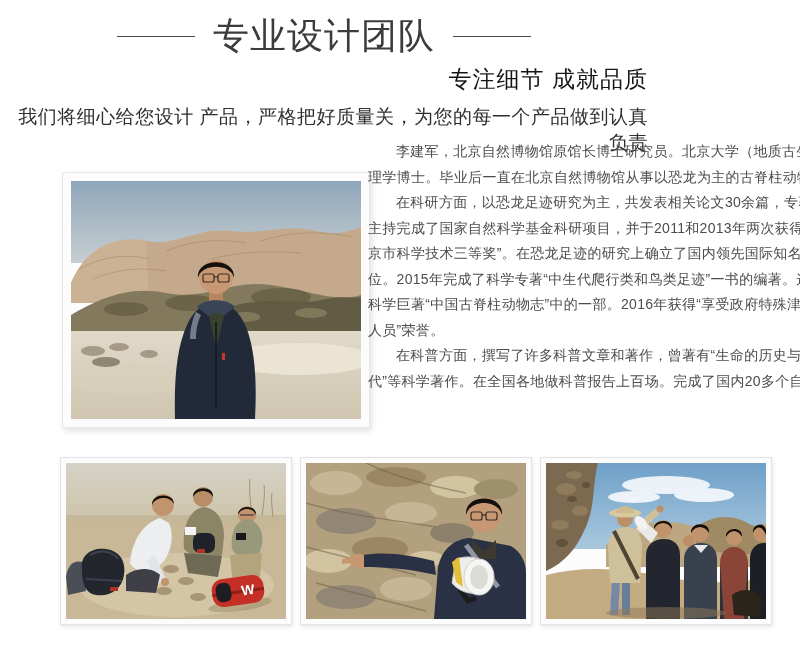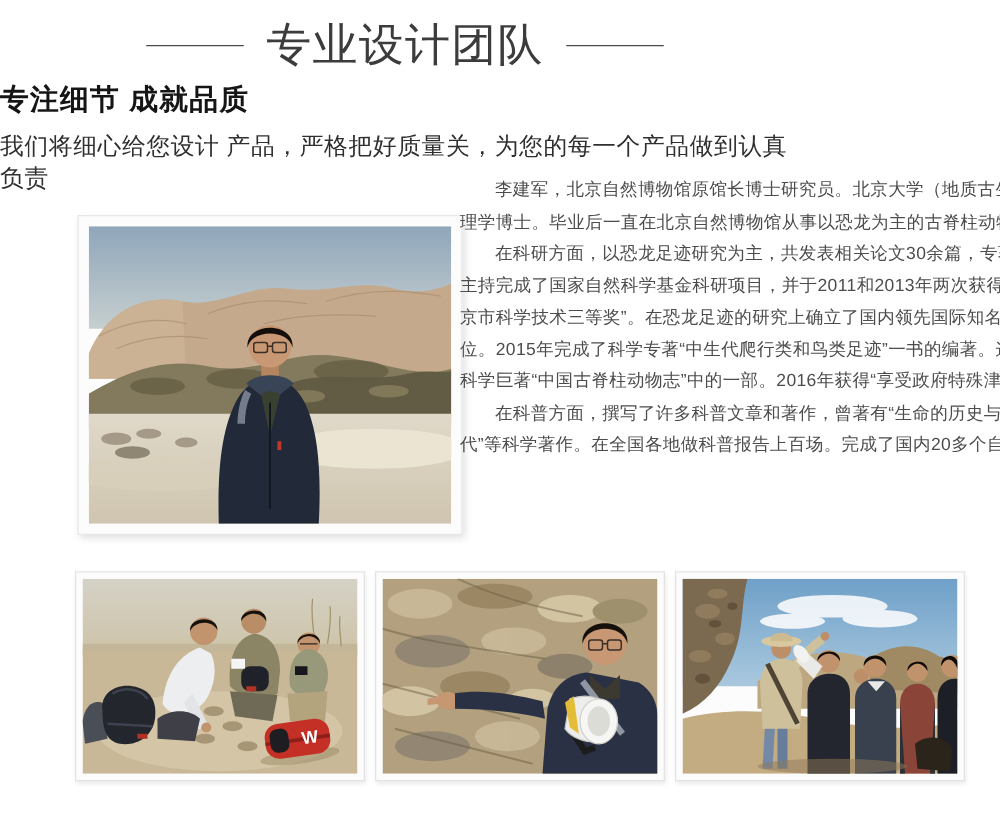--- a/index.html
+++ b/index.html
@@ -1,28 +1,28 @@
 <!DOCTYPE html>
 <html><head>
 <meta charset="utf-8">
 <style>
   html,body{margin:0;padding:0;background:#fff;}
   .page{
     position:relative;width:800px;height:652px;background:#ffffff;
     overflow:hidden;font-family:"Liberation Sans",sans-serif;
   }
   
-  .header{position:absolute;top:14px;left:0;width:648px;text-align:left;}
+  .header{position:absolute;top:14px;left:0;width:648px;text-align:right;}
   .title-row{display:flex;align-items:center;justify-content:center;gap:18px;}
   .title{
     font-size:36px;font-weight:300;color:#3c3c3c;letter-spacing:1px;
     line-height:44px;
   }
   .title-line{width:78px;height:1px;background:#4a4a4a;}
-  .subtitle{margin-top:6px;font-size:23px;font-weight:bold;color:#151515;letter-spacing:1px;}
+  .subtitle{margin-top:6px;font-size:23px;font-weight:normal;color:#151515;letter-spacing:1px;}
   .description{margin-top:9px;font-size:19px;font-weight:500;color:#2f2f2f;letter-spacing:0.5px;}
   
   .bio{position:absolute;left:368px;top:139px;width:430px;}
   .bio-line{
     font-size:14px;line-height:25.5px;height:25.5px;color:#4c4c4c;
     white-space:nowrap;letter-spacing:0.3px;
   }
   .bio-line.indent{padding-left:28px;}
   
   .photo-frame{
@@ -116,20 +116,21 @@
   </div>
 
   <div class="bio">
     <div class="bio-line indent">李建军，北京自然博物馆原馆长博士研究员。北京大学（地质古生物）</div>
     <div class="bio-line">理学博士。毕业后一直在北京自然博物馆从事以恐龙为主的古脊柱动物学</div>
     <div class="bio-line indent">在科研方面，以恐龙足迹研究为主，共发表相关论文30余篇，专著3部。</div>
     <div class="bio-line">主持完成了国家自然科学基金科研项目，并于2011和2013年两次获得“北</div>
     <div class="bio-line">京市科学技术三等奖”。在恐龙足迹的研究上确立了国内领先国际知名的地</div>
     <div class="bio-line">位。2015年完成了科学专著“中生代爬行类和鸟类足迹”一书的编著。这是</div>
     <div class="bio-line">科学巨著“中国古脊柱动物志”中的一部。2016年获得“享受政府特殊津贴</div>
+    <div class="bio-line">人员”荣誉。</div>
     <div class="bio-line indent">在科普方面，撰写了许多科普文章和著作，曾著有“生命的历史与快乐时</div>
     <div class="bio-line">代”等科学著作。在全国各地做科普报告上百场。完成了国内20多个自然类</div>
   </div>
 
   <div class="photos-row">
 
     <div class="photo-frame small-frame">
       <svg viewBox="0 0 220 156" preserveAspectRatio="none">
         <defs>
           <linearGradient id="fSky" x1="0" y1="0" x2="0" y2="1">

